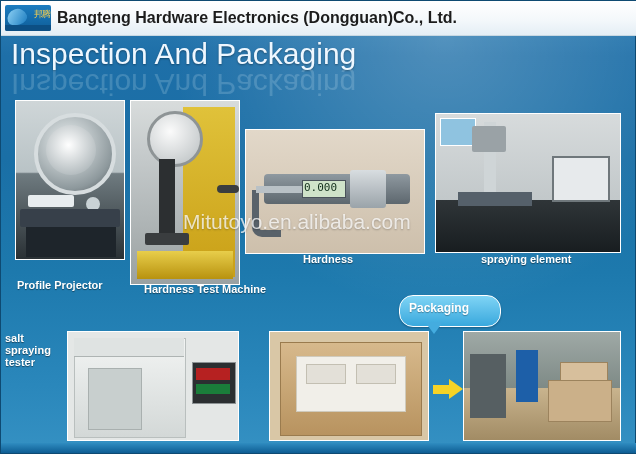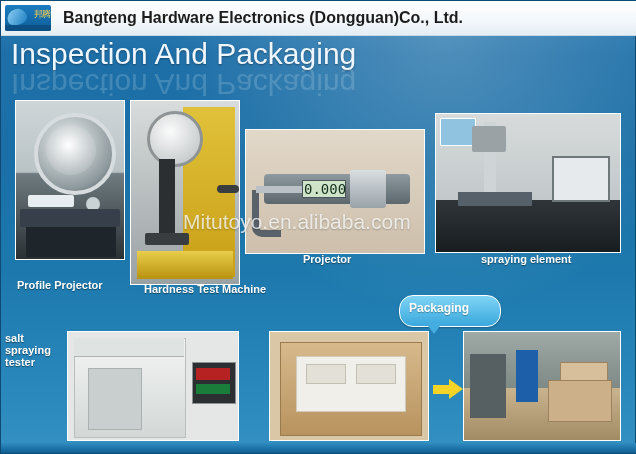--- a/index.html
+++ b/index.html
@@ -17,21 +17,21 @@
     border:1px solid #0e4a72;
   }
   
   #header{
     position:absolute;left:0;top:0;width:636px;height:34px;
     background:linear-gradient(180deg,#ffffff 0%,#f4f8fb 55%,#e4eef5 100%);
     border-bottom:1px solid #c8d8e2;
     display:flex;align-items:center;
   }
   #logo{
-    width:46px;height:26px;margin-left:4px;margin-right:12px;
+    width:46px;height:26px;margin-left:4px;margin-right:6px;
     position:relative;border-radius:2px;
     background:linear-gradient(180deg,#1b7cc0 0%,#0e5d98 100%);
     overflow:hidden;flex:0 0 auto;
   }
   #logo .swoosh{
     position:absolute;left:2px;top:4px;width:20px;height:16px;
     border-radius:50% 50% 50% 50%/60% 60% 40% 40%;
     background:linear-gradient(135deg,#8fd2f5,#1b7cc0);
     transform:rotate(-18deg);
   }
@@ -95,21 +95,21 @@
   #p2 .anvil{position:absolute;left:14px;top:132px;width:44px;height:12px;background:#3a3d3f;border-radius:2px;}
   #p2 .lever{position:absolute;left:86px;top:84px;width:22px;height:8px;background:#3a3d3f;border-radius:4px;}
   #p2 .plate{position:absolute;left:6px;top:150px;width:96px;height:28px;background:linear-gradient(180deg,#e8ce4b,#b8920f);}
   
   #p3{left:244px;top:128px;width:180px;height:125px;background:#d6cec2;}
   #p3 .tan{position:absolute;left:0;top:0;width:180px;height:125px;
       background:linear-gradient(180deg,#e2d8c9 0%,#cdbfab 100%);}
   #p3 .mic{position:absolute;left:18px;top:44px;width:146px;height:30px;
       background:linear-gradient(180deg,#8f99a0,#5d676e);border-radius:4px;}
   #p3 .lcd{position:absolute;left:56px;top:50px;width:42px;height:16px;background:#cfe3c9;border:1px solid #4a525a;}
-  #p3 .lcdtxt{position:absolute;left:58px;top:51px;font-size:14px;color:#12301b;font-family:"DejaVu Sans Mono", monospace;}
+  #p3 .lcdtxt{position:absolute;left:58px;top:51px;font-size:11px;color:#12301b;font-family:"DejaVu Sans Mono", monospace;}
   #p3 .thimble{position:absolute;left:104px;top:40px;width:36px;height:38px;
       background:linear-gradient(180deg,#d8dde0,#9aa3a9);border-radius:3px;}
   #p3 .spindle{position:absolute;left:10px;top:56px;width:48px;height:7px;background:#b9c1c6;}
   #p3 .frame{position:absolute;left:6px;top:60px;width:22px;height:40px;border-left:7px solid #59626a;border-bottom:7px solid #59626a;border-radius:0 0 0 10px;}
   
   #p4{left:434px;top:112px;width:186px;height:140px;background:#b9bfc2;}
   #p4 .wall{position:absolute;left:0;top:0;width:186px;height:86px;background:linear-gradient(180deg,#d7dbdc,#c2c8ca);}
   #p4 .bench{position:absolute;left:0;top:86px;width:186px;height:54px;background:linear-gradient(180deg,#2f3538,#171c1f);}
   #p4 .mon{position:absolute;left:116px;top:42px;width:54px;height:42px;background:#e7eaec;border:2px solid #6f777b;}
   #p4 .col{position:absolute;left:48px;top:8px;width:12px;height:74px;background:#cfd5d7;}
@@ -222,21 +222,21 @@
 
   <div class="photo" id="p3">
     <div class="tan"></div>
     <div class="frame"></div>
     <div class="mic"></div>
     <div class="spindle"></div>
     <div class="lcd"></div>
     <div class="lcdtxt">0.000</div>
     <div class="thimble"></div>
   </div>
-  <div class="cap" id="cap3">Projector</div>
+  <div class="cap" id="cap3">Hardness</div>
 
   <div class="photo" id="p4">
     <div class="wall"></div>
     <div class="poster"></div>
     <div class="bench"></div>
     <div class="col"></div>
     <div class="head"></div>
     <div class="stage"></div>
     <div class="mon"></div>
   </div>

